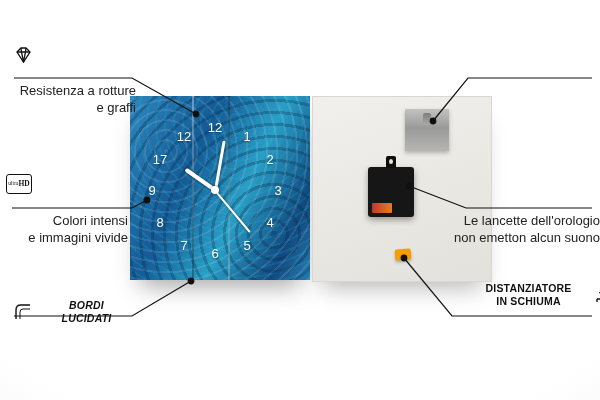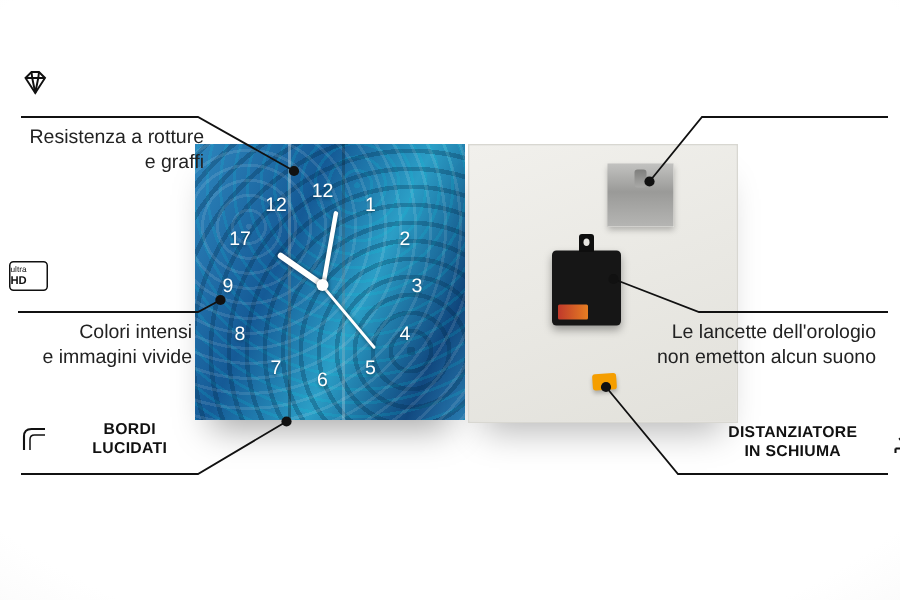--- a/index.html
+++ b/index.html
@@ -83,33 +83,33 @@
     flex:1;text-align:center;font-size:10.5px;font-weight:bold;color:#111;
     letter-spacing:.2px;line-height:1.2;white-space:pre-line;
   }
   .icon-box{width:26px;display:flex;align-items:center;justify-content:center;color:#111;}
   .ann-desc{
     position:absolute;z-index:4;text-align:right;font-size:13px;color:#222;
     line-height:1.3;white-space:pre-line;
   }
   .t-l1{left:10px;top:46px;width:122px;}
   .t-l2{left:6px;top:174px;width:126px;}
-  .t-l3{left:10px;top:280px;width:122px;}
+  .t-l3{left:10px;top:299px;width:122px;font-style:italic;}
   .t-r1{left:462px;top:46px;width:130px;}
   .t-r2{left:460px;top:174px;width:132px;}
   .t-r3{left:472px;top:282px;width:144px;justify-content:center;}
   .d-l1{left:0px;top:83px;width:136px;}
   .d-l2{left:0px;top:213px;width:128px;}
   .d-l3{left:0px;top:321px;width:142px;}
   .d-r1{left:452px;top:83px;width:148px;}
-  .d-r2{left:434px;top:213px;width:150px;}
+  .d-r2{left:450px;top:213px;width:150px;}
   .d-r3{left:438px;top:321px;width:162px;}
   .uhd{
     width:24px;height:18px;border:1.5px solid #111;border-radius:3px;
-    display:flex;flex-direction:column;justify-content:center;line-height:1;
+    display:flex;flex-direction:row;align-items:center;justify-content:center;line-height:1;font-family:Liberation Serif, serif;
   }
   .uhd .u1{font-size:5.5px;color:#111;}
   .uhd .u2{font-size:7.5px;font-weight:bold;color:#111;}
   .gear-glyph{font-size:19px;line-height:1;}
 </style>
 </head>
 <body>
 
 <div class="canvas">
 

